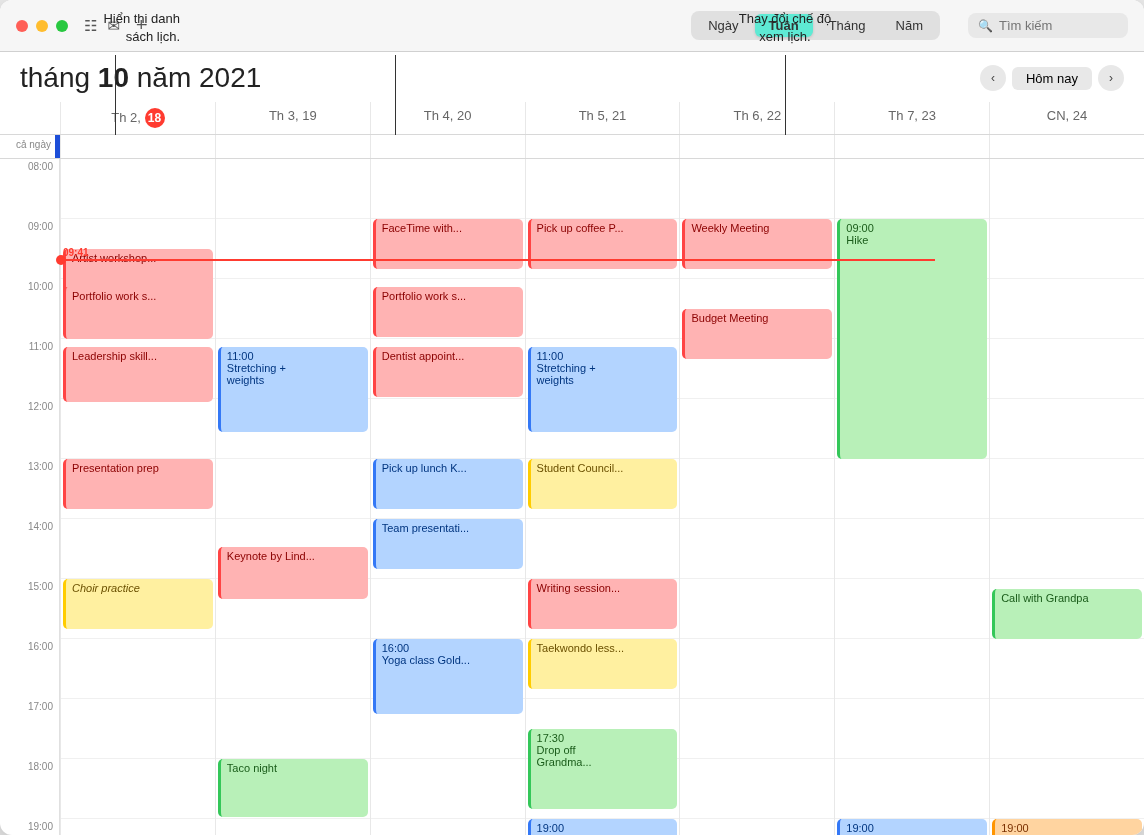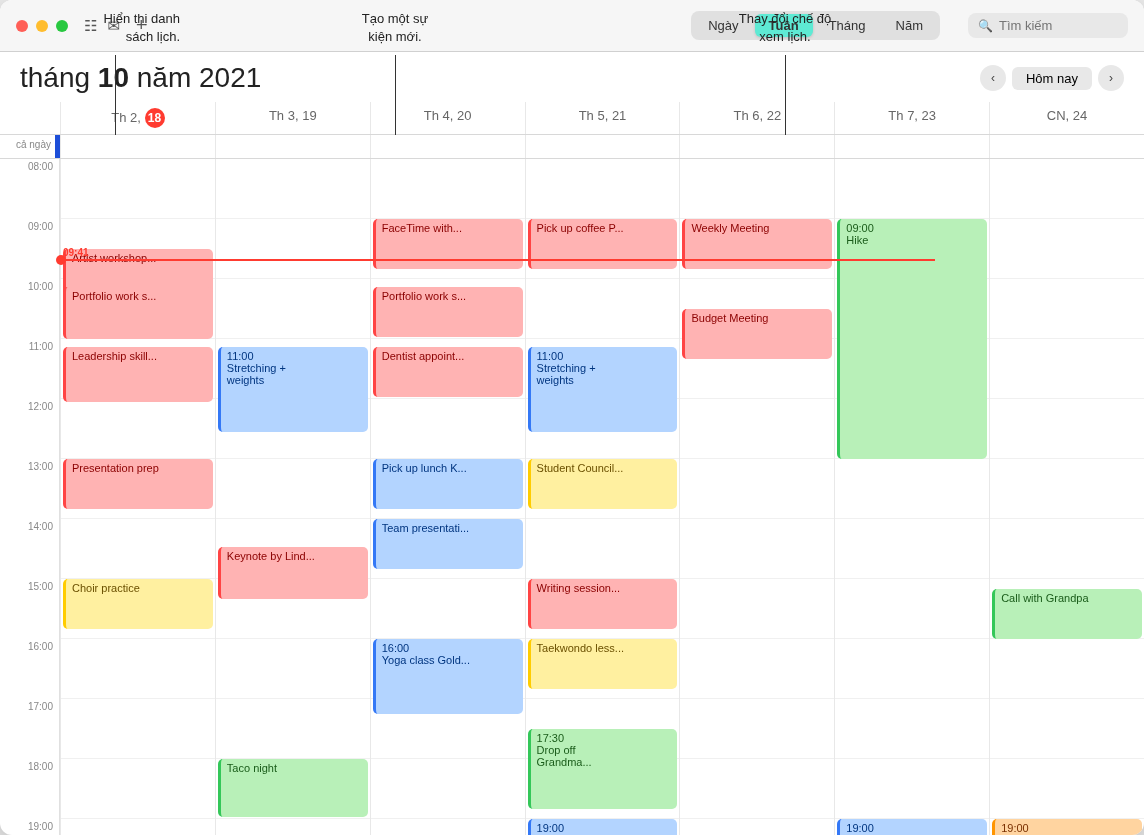--- a/index.html
+++ b/index.html
@@ -334,21 +334,21 @@
               <div style="position:absolute;left:-5px;top:-4px;width:10px;height:10px;background:#ff3b30;border-radius:50%;"></div>
               <div style="position:absolute;left:0;right:-720px;top:0;height:2px;background:#ff3b30;z-index:10;"></div>
             </div>
 
             <div style="position:absolute;left:2px;top:88px;font-size:10px;color:#ff3b30;font-weight:600;z-index:11;">09:41</div>
 
             <div class="event event-pink" style="top:90px;height:55px;">Artist workshop...</div>
             <div class="event event-pink" style="top:128px;height:52px;">Portfolio work s...</div>
             <div class="event event-pink" style="top:300px;height:50px;">Presentation prep</div>
             <div class="event event-pink" style="top:188px;height:55px;">Leadership skill...</div>
-            <div class="event event-yellow" style="top:420px;height:50px;">Choir practice</div>
+            <div class="event event-yellow" style="top:420px;height:50px;font-style:italic;">Choir practice</div>
           </div>
 
           <div class="day-col" style="position:relative;">
             <div class="hour-line"></div>
               <div class="hour-line"></div>
               <div class="hour-line"></div>
             <div class="hour-line"></div>
               <div class="hour-line"></div>
               <div class="hour-line"></div>
             <div class="hour-line"></div>
@@ -458,19 +458,18 @@
         </div>
       </div>
     </div>
   </div>
 
   <div class="annotations-layer">
 
     <div class="ann-text" style="left:50px;top:10px;width:130px;text-align:right;font-size:13px;line-height:1.4;">Hiển thị danh<br>sách lịch.</div>
     <div class="ann-line-v" style="left:115px;top:55px;height:80px;"></div>
 
-    <div class="ann-text" style="left:330px;top:10px;width:130px;text-align:center;font-size:13px;line-height:1.4;">Tạo một sự<br>kiện mới.</div>
     <div class="ann-line-v" style="left:395px;top:55px;height:80px;"></div>
 
     <div class="ann-text" style="left:710px;top:10px;width:150px;text-align:center;font-size:13px;line-height:1.4;">Thay đổi chế độ<br>xem lịch.</div>
     <div class="ann-line-v" style="left:785px;top:55px;height:80px;"></div>
   </div>
 </div>
 
 </body></html>

